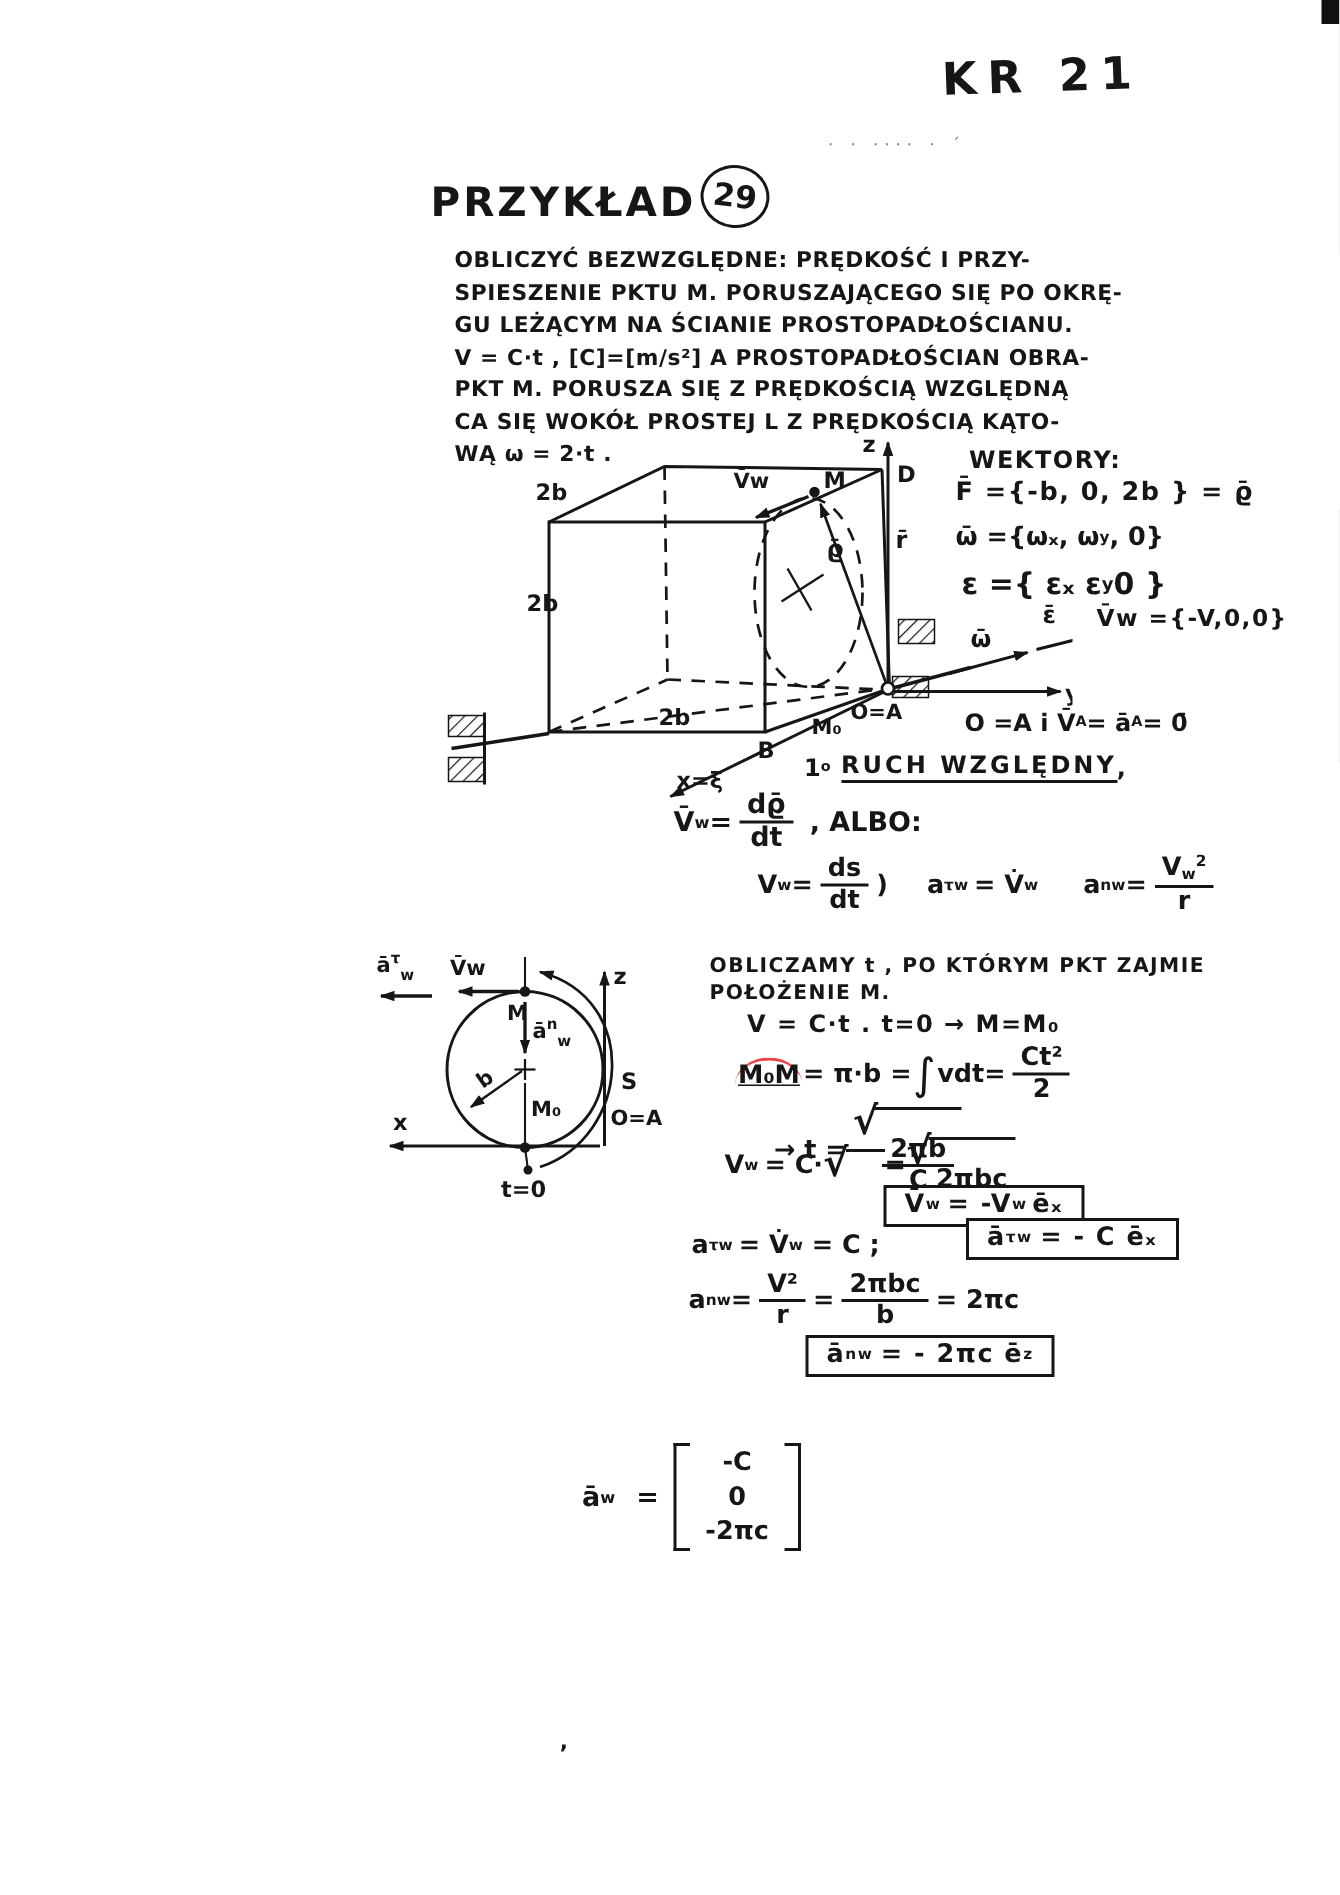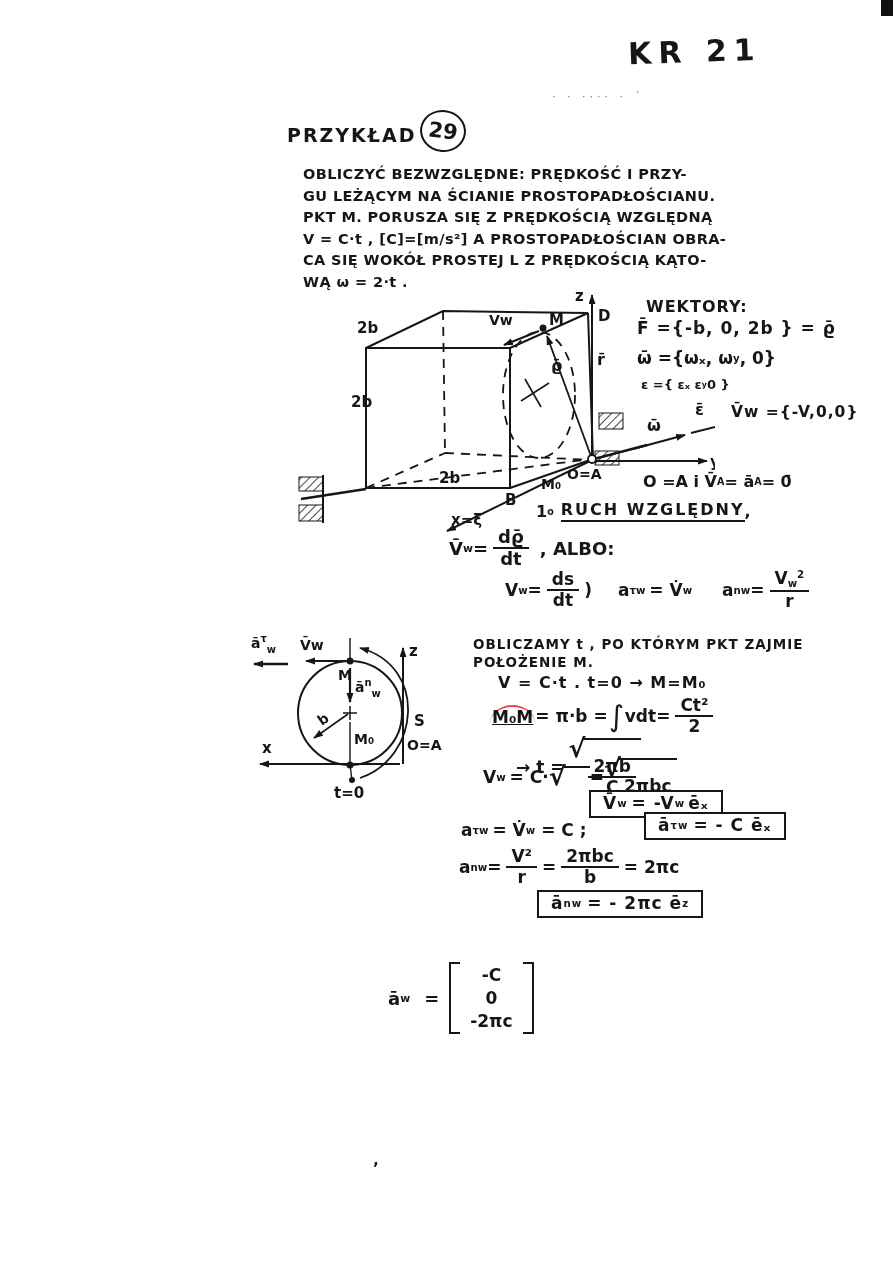--- a/index.html
+++ b/index.html
@@ -34,29 +34,30 @@
 <body>
 
 <div id="page">
 
   <div class="abs" style="right:0;top:2;width:12px;height:16px;background:#111;"></div>
 
   <div class="abs hw" style="left:628px;top:34px;font-size:30px;letter-spacing:7px;transform:rotate(-2deg);">KR 21</div>
   <div class="abs" style="left:552px;top:90px;font-size:11px;color:#777;letter-spacing:4px;">· ·   ···· ·  ´</div>
 
   <div class="hrow" style="left:287px;top:118px;">
-    <span class="hw" style="font-size:19px;letter-spacing:2px;">PRZYKŁAD</span>
+    <span class="hw" style="font-size:27px;letter-spacing:2px;">PRZYKŁAD</span>
     <span class="cnum">29</span>
   </div>
 
   <div class="abs" style="left:303px;top:164px;font-size:14.5px;line-height:21.5px;font-weight:bold;letter-spacing:0.4px;">
     <div>OBLICZYĆ  BEZWZGLĘDNE:  PRĘDKOŚĆ  I  PRZY-</div>
+    <div>SPIESZENIE  PKTU M.  PORUSZAJĄCEGO  SIĘ  PO  OKRĘ-</div>
     <div>GU  LEŻĄCYM NA  ŚCIANIE  PROSTOPADŁOŚCIANU.</div>
+    <div>V = C·t , [C]=[m/s²]  A  PROSTOPADŁOŚCIAN  OBRA-</div>
     <div>PKT  M.  PORUSZA SIĘ  Z  PRĘDKOŚCIĄ  WZGLĘDNĄ</div>
-    <div>V = C·t , [C]=[m/s²]  A  PROSTOPADŁOŚCIAN  OBRA-</div>
     <div>CA  SIĘ  WOKÓŁ  PROSTEJ  L  Z  PRĘDKOŚCIĄ  KĄTO-</div>
     <div>WĄ  ω = 2·t .</div>
   </div>
 
   <svg class="abs" style="left:283px;top:283px;" width="432" height="272" viewBox="0 0 432 272">
     <defs>
       <marker id="ah" markerWidth="11" markerHeight="9" refX="9" refY="3.5" orient="auto" markerUnits="userSpaceOnUse">
         <path d="M0,0 L10,3.5 L0,7 Z" fill="#161616"></path>
       </marker>
       <pattern id="hatch" width="6" height="6" patternUnits="userSpaceOnUse" patternTransform="rotate(45)">
@@ -124,21 +125,21 @@
     <text x="156" y="200" font-size="15">2b</text>
   </svg>
 
   <div class="abs hw" style="left:646px;top:297px;font-size:16px;">WEKTORY:</div>
   <div class="abs hw" style="left:637px;top:318px;font-size:17px;">F̄ ={-b, 0, 2b } = ϱ̄</div>
   <div class="hrow" style="left:637px;top:348px;font-size:17px;">
     <span>ω̄ ={ωₓ, ω</span>
       <sub>y</sub>
       <span> , 0}</span>
   </div>
-  <div class="hrow" style="left:641px;top:377px;font-size:13px;">
+  <div class="hrow" style="left:641px;top:377px;font-size:20px;">
     <span>ε ={ εₓ  ε</span>
       <sub>y</sub>
       <span>  0 }</span>
   </div>
   <div class="abs hw" style="left:731px;top:403px;font-size:15.5px;">V̄w ={-V,0,0}</div>
   <div class="hrow" style="left:643px;top:472px;font-size:16px;">
     <span>O =A  i  V̄</span>
       <sub>A</sub>
       <span> = ā</span>
       <sub>A</sub>

